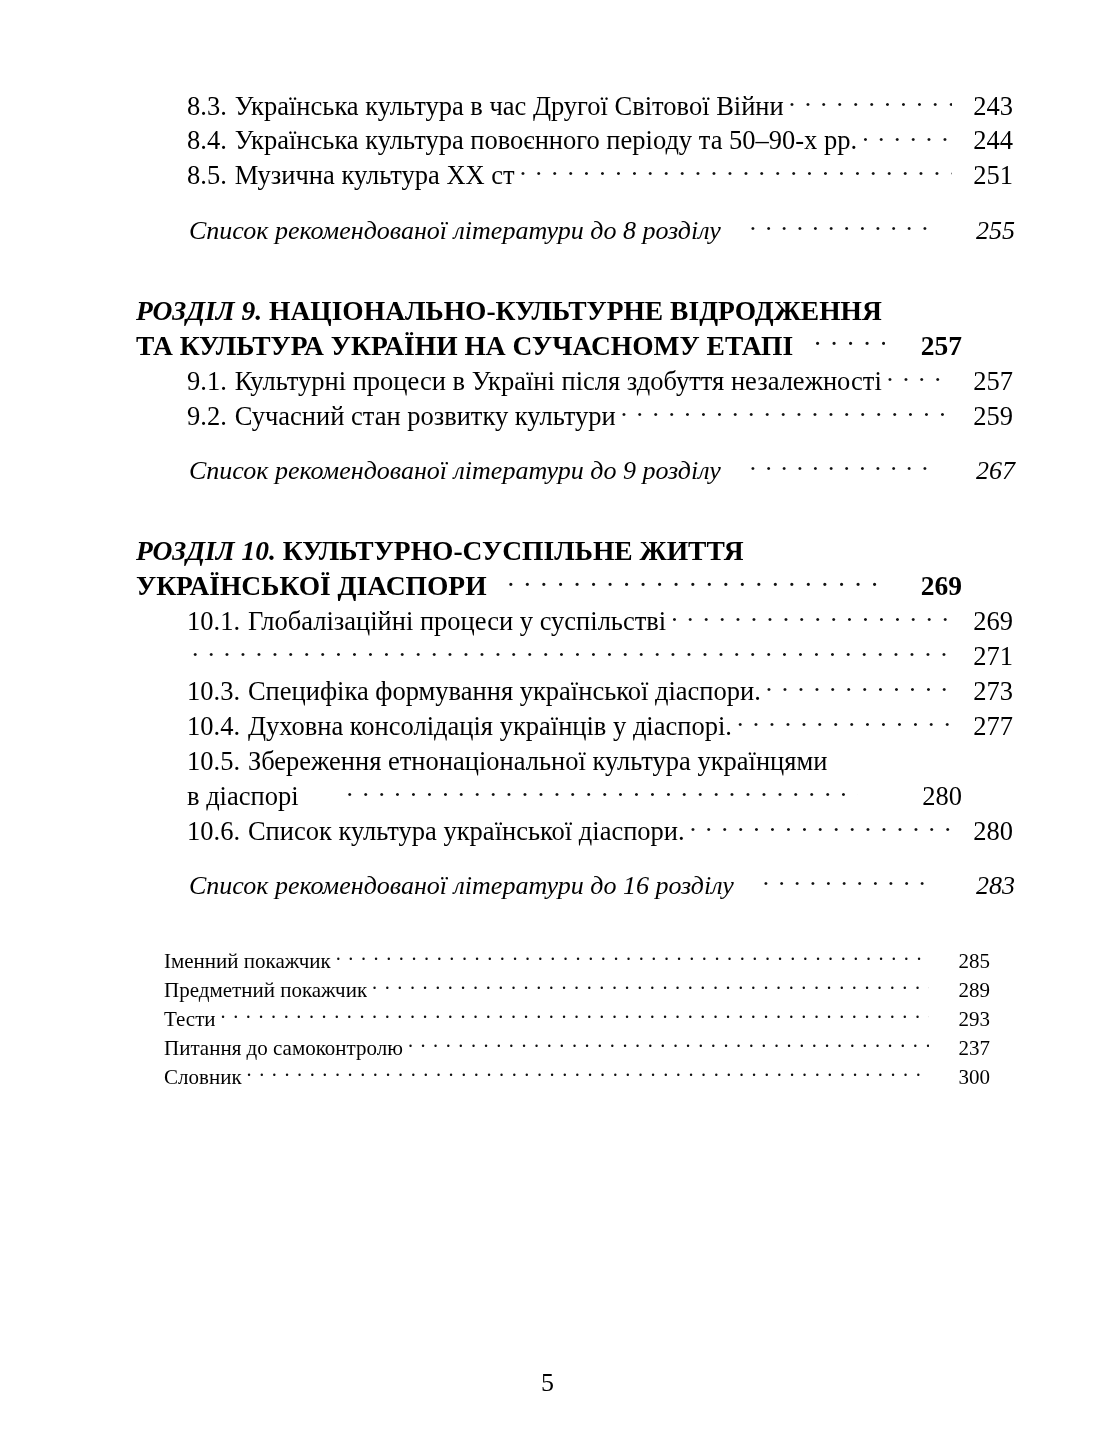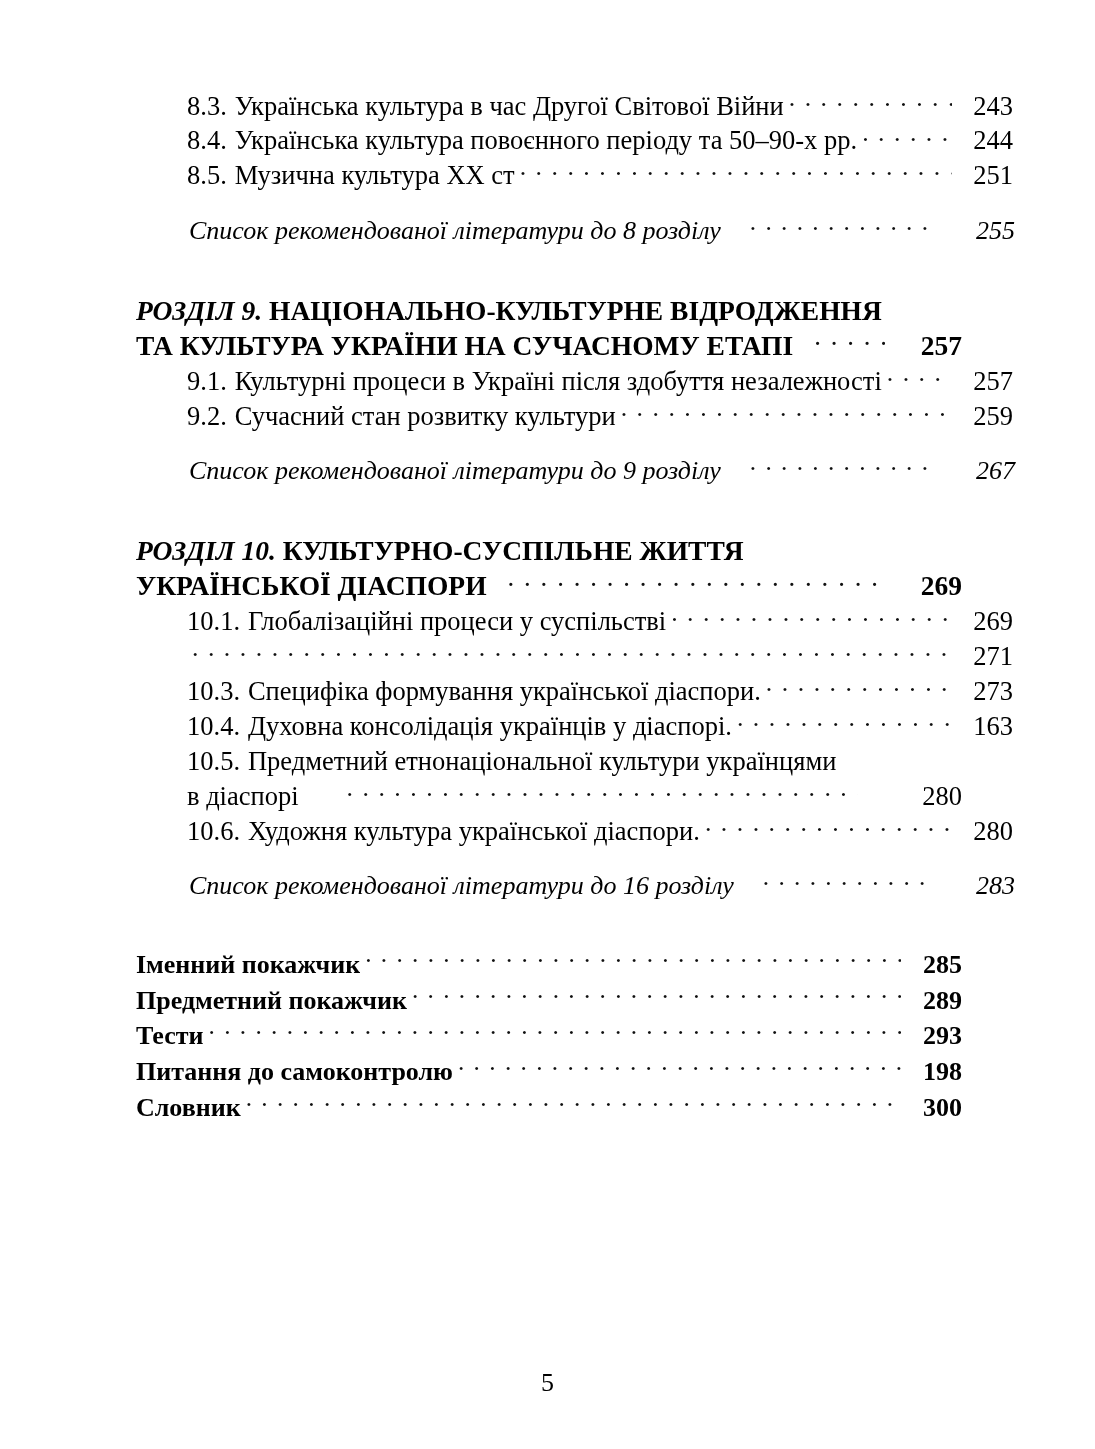--- a/index.html
+++ b/index.html
@@ -121,23 +121,24 @@
   .chapter .roman {
     font-style: italic;
     font-weight: bold;
   }
   .chapter .row { font-weight: bold; font-size: 27.5px; gap: 16px; }
   .chapter .row .leader::after { font-weight: normal; }
 
   
   .backmatter { margin-top: 44px; }
   .backmatter .row {
-    font-weight: bold;
-    font-size: 26px;
+    font-weight: normal;
+    font-size: 21px;
     line-height: 1.38;
+    margin-left: 28px;
   }
   .backmatter .row .leader::after { font-weight: normal; }
 
   
   .folio {
     position: absolute;
     left: 0;
     top: 1352px;
     width: 1095px;
     text-align: center;
@@ -240,36 +241,36 @@
 
       <div class="row sub">
         <span class="label"><span class="num">10.3.</span><span>Специфіка формування української діаспори.</span></span>
         <span class="leader"></span>
         <span class="pageno">273</span>
       </div>
 
       <div class="row sub">
         <span class="label"><span class="num">10.4.</span><span>Духовна консолідація українців у діаспорі.</span></span>
         <span class="leader"></span>
-        <span class="pageno">163</span>
+        <span class="pageno">277</span>
       </div>
 
       <div class="sub-multiline">
         <div class="firstline">
-          <span class="num">10.5.</span><span>Предметний етнонаціональної культури українцями</span>
+          <span class="num">10.5.</span><span>Збереження етнонаціональної культура українцями</span>
         </div>
         <div class="row">
           <span class="label">в діаспорі</span>
           <span class="leader"></span>
           <span class="pageno">280</span>
         </div>
       </div>
 
       <div class="row sub">
-        <span class="label"><span class="num">10.6.</span><span>Художня культура української діаспори.</span></span>
+        <span class="label"><span class="num">10.6.</span><span>Список культура української діаспори.</span></span>
         <span class="leader"></span>
         <span class="pageno">280</span>
       </div>
 
       <div class="row biblio">
         <span class="label">Список рекомендованої літератури до 16 розділу</span>
         <span class="leader"></span>
         <span class="pageno">283</span>
       </div>
 
@@ -292,21 +293,21 @@
 
       <div class="row">
         <span class="label">Тести</span>
         <span class="leader"></span>
         <span class="pageno">293</span>
       </div>
 
       <div class="row">
         <span class="label">Питання до самоконтролю</span>
         <span class="leader"></span>
-        <span class="pageno">198</span>
+        <span class="pageno">237</span>
       </div>
 
       <div class="row">
         <span class="label">Словник</span>
         <span class="leader"></span>
         <span class="pageno">300</span>
       </div>
 
     </div>
 

